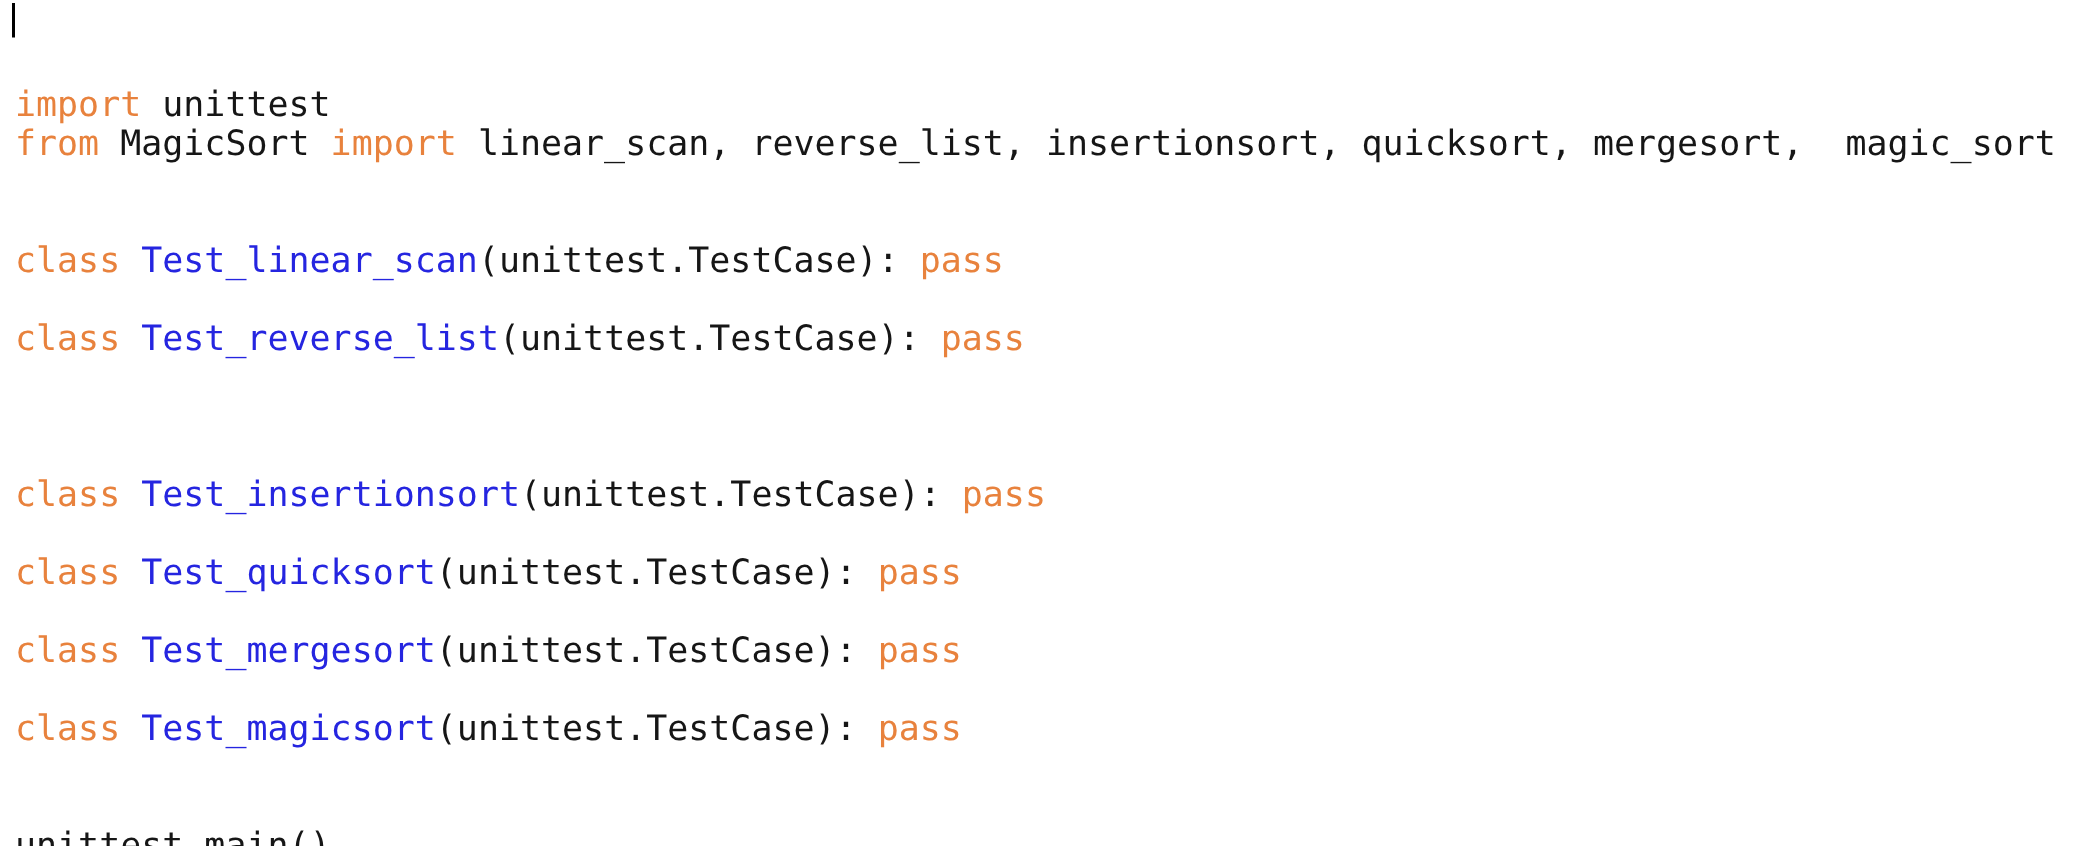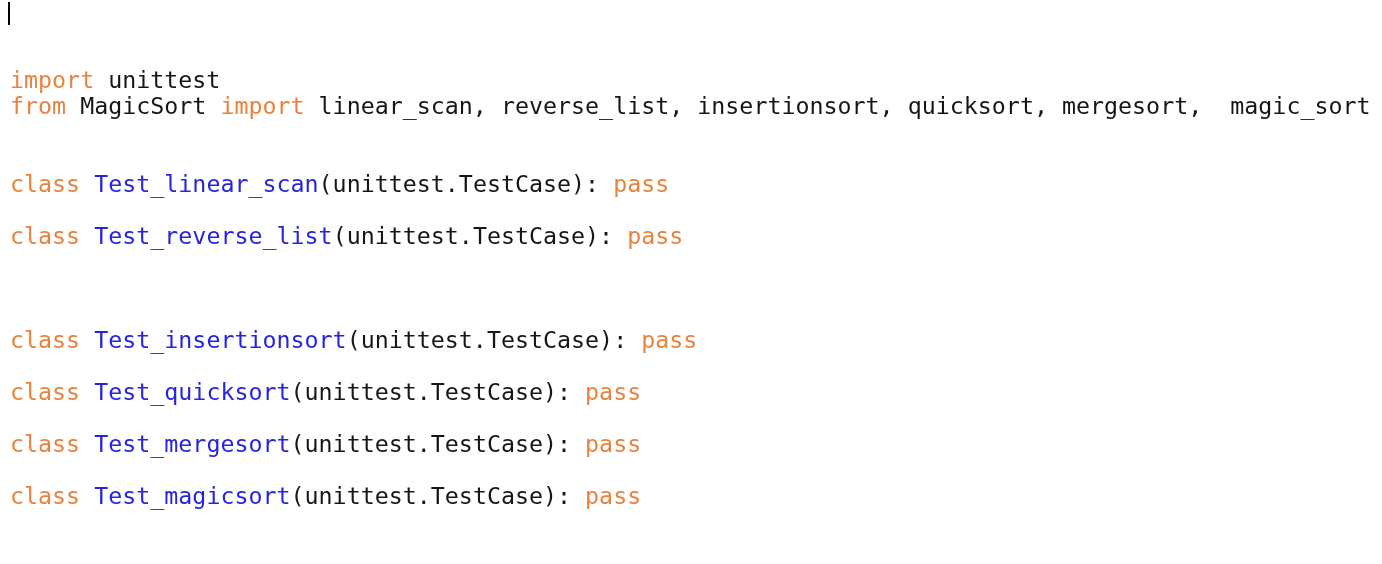--- a/index.html
+++ b/index.html
@@ -11,21 +11,21 @@
   }
   .editor {
     position: absolute;
     left: 0; top: 0;
     width: 1382px;
     height: 564px;
     background: #ffffff;
     font-family: "DejaVu Sans Mono", "Liberation Mono", monospace;
     font-size: 23.3px;
     line-height: 26px;
-    padding: 15px 0 0 10px;
+    padding: 5px 0 0 10px;
     white-space: pre;
     cursor: text;
   }
   .code-line {
     height: 26px;
     white-space: pre;
   }
   .text-cursor {
     position: absolute;
     left: 8px;

